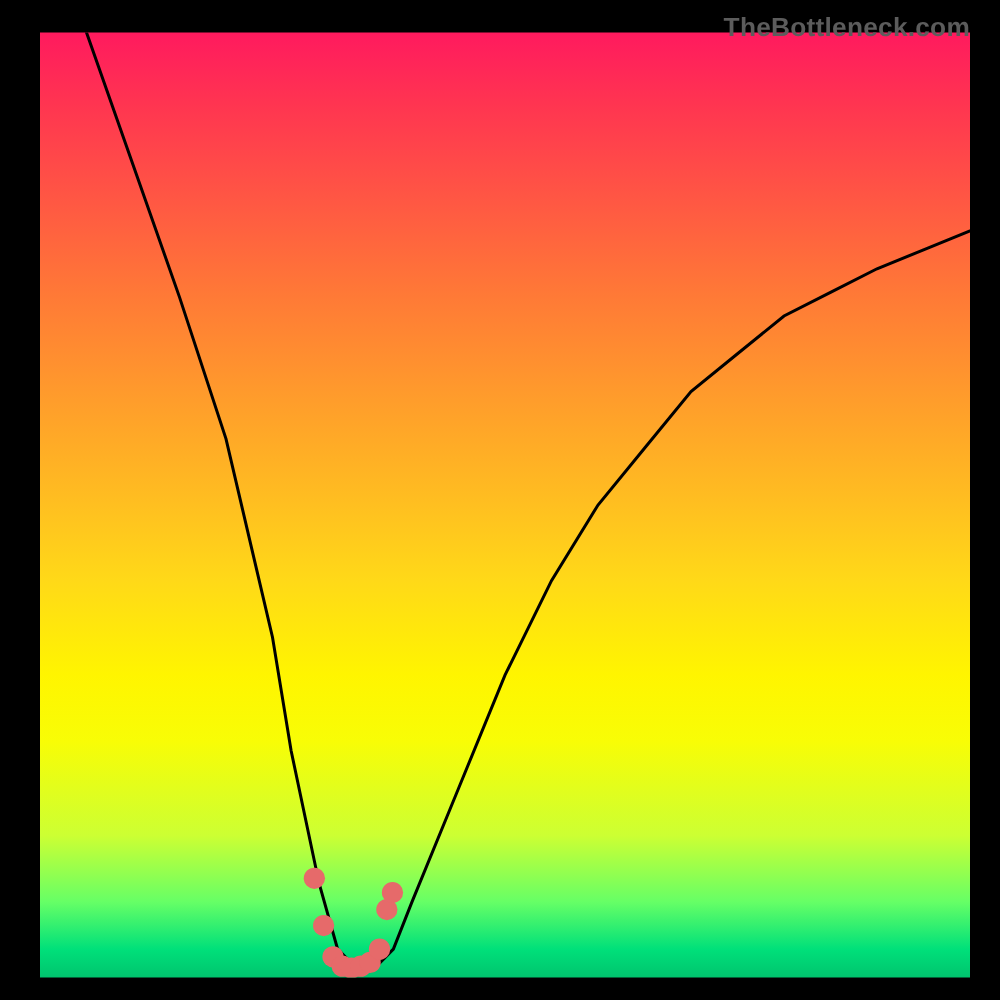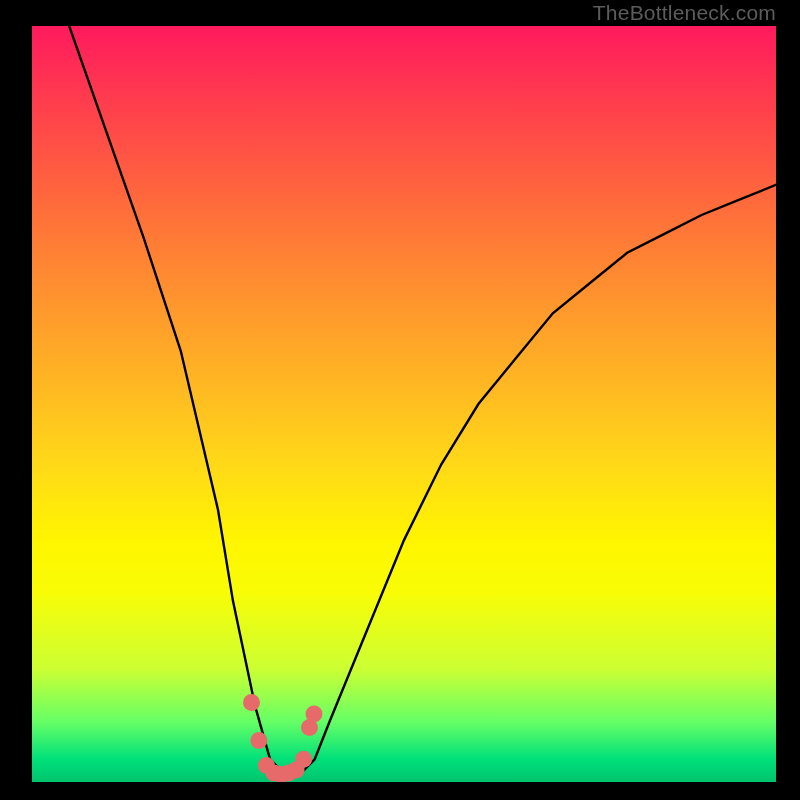--- a/index.html
+++ b/index.html
@@ -37,25 +37,25 @@
       #f8fd06 75%,
       #ccff33 85%,
       #66ff66 92%,
       #00e07a 97%,
       #00c46e 100%
     );
     overflow: hidden;
   }
   .watermark {
     position: absolute;
-    top: 1px;
+    top: 11px;
     right: 24px;
     color: #5c5c5c;
     font-size: 21px;
-    font-weight: 400;
+    font-weight: 700;
     letter-spacing: 0.2px;
     z-index: 20;
   }
   svg.overlay {
     position: absolute;
     left: 32px;
     top: 26px;
     width: 744px;
     height: 756px;
     z-index: 10;

